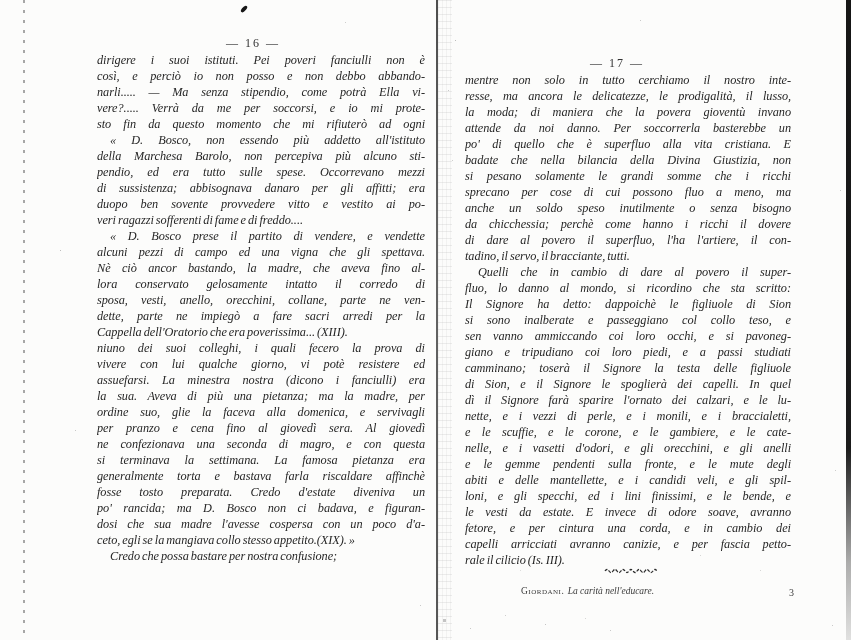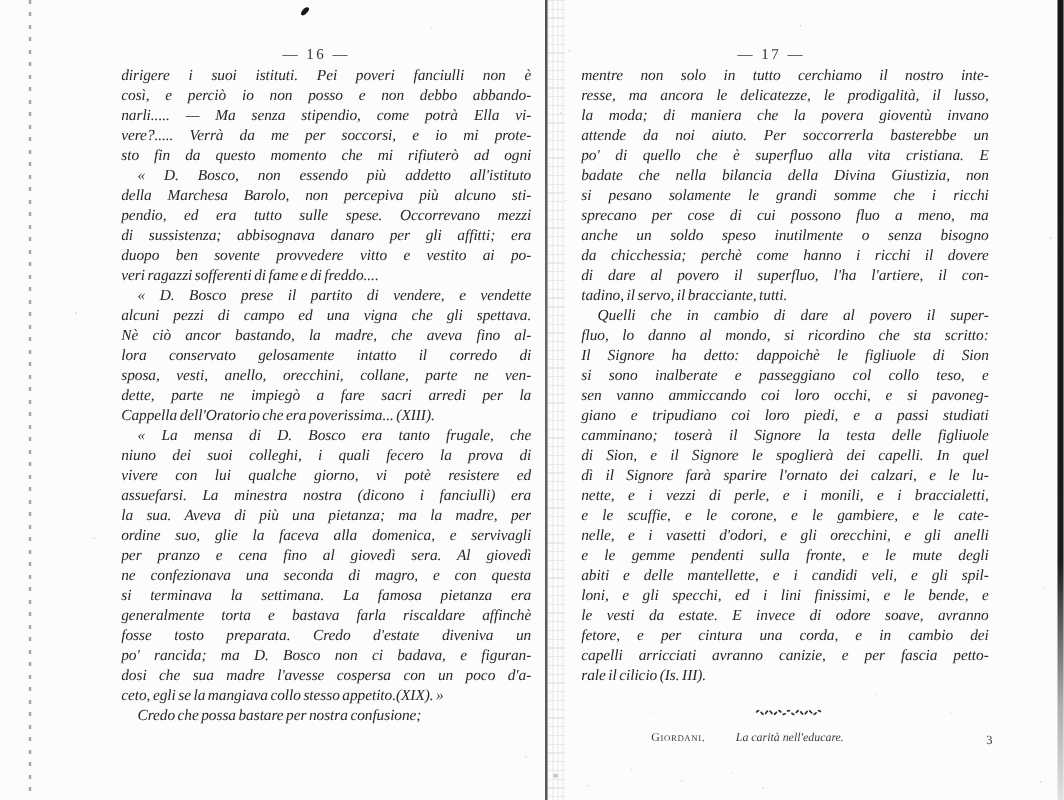--- a/index.html
+++ b/index.html
@@ -7,21 +7,21 @@
     position:relative;
     width:851px;height:640px;
     background:#fcfcfb;
     overflow:hidden;
     font-family:"Liberation Serif", serif;
     color:#262626;
   }
   
   .page{position:absolute;top:37px;}
   .page-left{left:97px;width:328px;}
-  .page-right{left:465px;width:326px;}
+  .page-right{left:465px;width:326px;margin-top:20px;}
   .page-number{
     font-size:12px;line-height:13px;text-align:center;
     letter-spacing:2px;color:#333;
   }
   .page-left .page-number{transform:translateX(-8px);}
   .page-right .page-number{transform:translateX(-11px);}
   .page-body{margin-top:2px;}
   .para{margin:0;font-style:italic;}
   .line{
     height:16px;line-height:16px;
@@ -31,21 +31,21 @@
     overflow:hidden;white-space:normal;
   }
   .line.last{text-align-last:left;}
   .line.indent{text-indent:13px;}
   
   .footer{
     position:absolute;left:493px;top:586px;width:340px;
     font-size:9.5px;color:#3a3a3a;
   }
   .footer .author{font-variant:small-caps;letter-spacing:0.5px;padding-left:28px;}
-  .footer .title{font-style:italic;margin-left:22px;text-align:right;}
+  .footer .title{font-style:italic;margin-left:1px;text-align:right;}
   .sheet-number{
     position:absolute;left:789px;top:587px;
     font-size:10px;color:#3a3a3a;
   }
   
   .divider{position:absolute;left:604px;top:560px;width:54px;height:8px;}
   
   .gutter-line{
     position:absolute;left:436px;top:0;width:2px;height:640px;
     background:linear-gradient(180deg,#2f2f2f 0%,#4a4a4a 40%,#383838 100%);
@@ -120,21 +120,20 @@
         <div class="para">
           <div class="line indent">« D. Bosco prese il partito di vendere, e vendette</div>
           <div class="line">alcuni pezzi di campo ed una vigna che gli spettava.</div>
           <div class="line">Nè ciò ancor bastando, la madre, che aveva fino al-</div>
           <div class="line">lora conservato gelosamente intatto il corredo di</div>
           <div class="line">sposa, vesti, anello, orecchini, collane, parte ne ven-</div>
           <div class="line">dette, parte ne impiegò a fare sacri arredi per la</div>
           <div class="line last">Cappella dell'Oratorio che era poverissima... (XIII).</div>
         </div>
         <div class="para">
-          <div class="line indent">« La mensa di D. Bosco era tanto frugale, che</div>
           <div class="line">niuno dei suoi colleghi, i quali fecero la prova di</div>
           <div class="line">vivere con lui qualche giorno, vi potè resistere ed</div>
           <div class="line">assuefarsi. La minestra nostra (dicono i fanciulli) era</div>
           <div class="line">la sua. Aveva di più una pietanza; ma la madre, per</div>
           <div class="line">ordine suo, glie la faceva alla domenica, e servivagli</div>
           <div class="line">per pranzo e cena fino al giovedì sera. Al giovedì</div>
           <div class="line">ne confezionava una seconda di magro, e con questa</div>
           <div class="line">si terminava la settimana. La famosa pietanza era</div>
           <div class="line">generalmente torta e bastava farla riscaldare affinchè</div>
           <div class="line">fosse tosto preparata. Credo d'estate diveniva un</div>
@@ -148,21 +147,21 @@
       </div>
   </div>
 
   <div class="page page-right">
     <div class="page-number">— 17 —</div>
     <div class="page-body">
         <div class="para">
           <div class="line">mentre non solo in tutto cerchiamo il nostro inte-</div>
           <div class="line">resse, ma ancora le delicatezze, le prodigalità, il lusso,</div>
           <div class="line">la moda; di maniera che la povera gioventù invano</div>
-          <div class="line">attende da noi aiuto. Per soccorrerla basterebbe un</div>
+          <div class="line">attende da noi danno. Per soccorrerla basterebbe un</div>
           <div class="line">po' di quello che è superfluo alla vita cristiana. E</div>
           <div class="line">badate che nella bilancia della Divina Giustizia, non</div>
           <div class="line">si pesano solamente le grandi somme che i ricchi</div>
           <div class="line">sprecano per cose di cui possono fluo a meno, ma</div>
           <div class="line">anche un soldo speso inutilmente o senza bisogno</div>
           <div class="line">da chicchessia; perchè come hanno i ricchi il dovere</div>
           <div class="line">di dare al povero il superfluo, l'ha l'artiere, il con-</div>
           <div class="line last">tadino, il servo, il bracciante, tutti.</div>
         </div>
         <div class="para">

